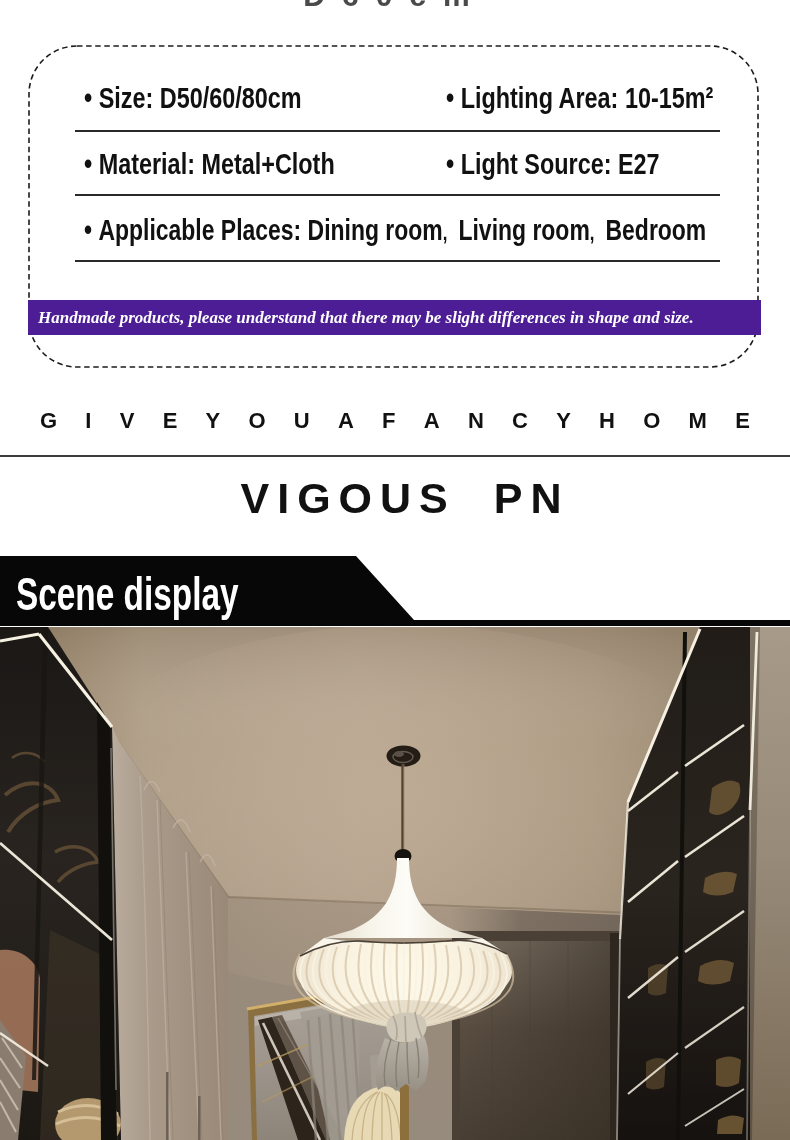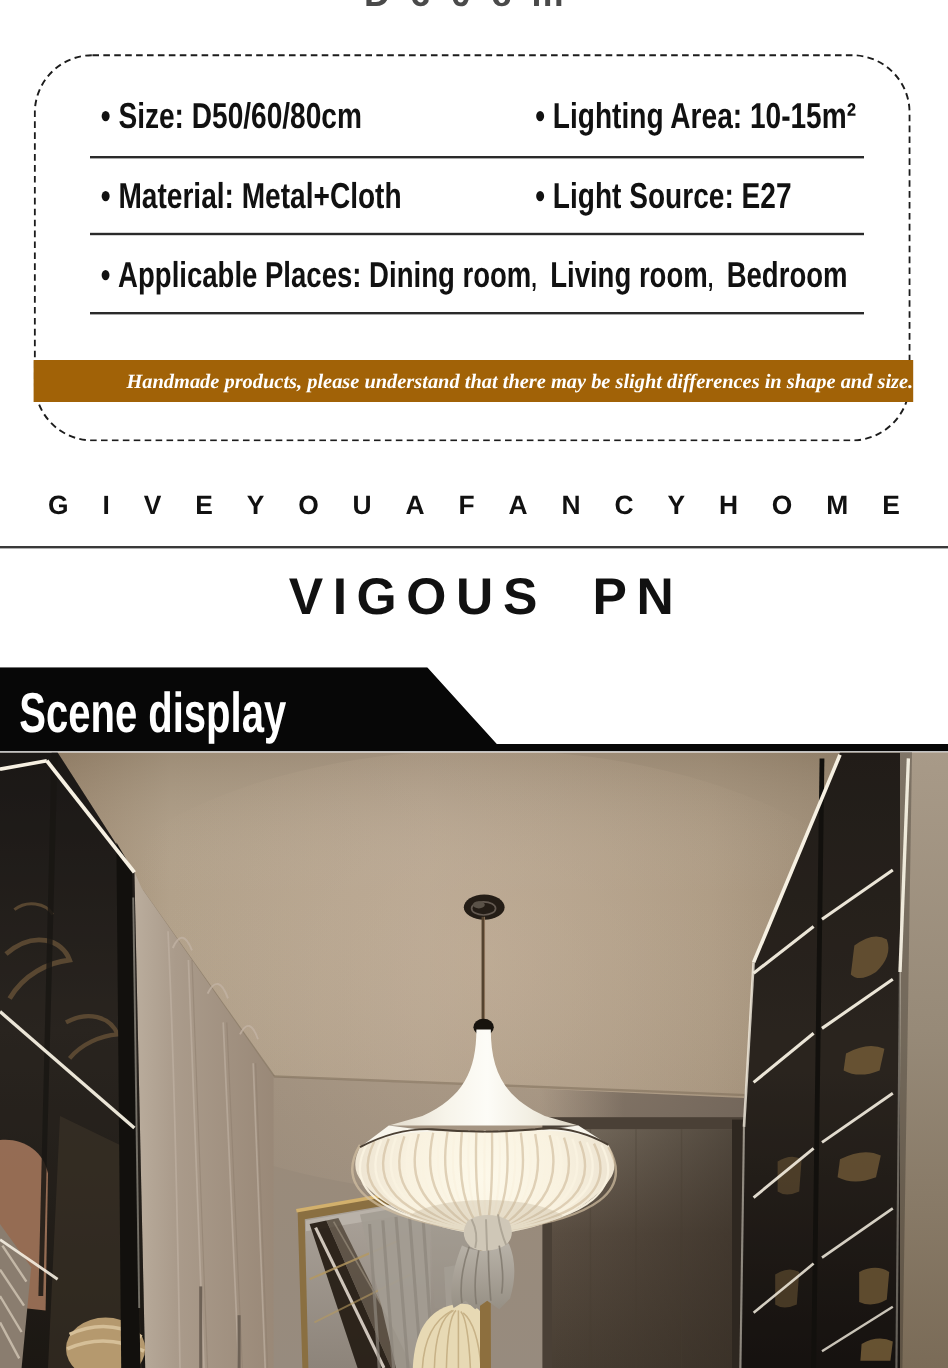--- a/index.html
+++ b/index.html
@@ -28,23 +28,23 @@
 <div class="abs spec" style="left:84px;top:147px;">•&nbsp;Material: Metal+Cloth</div>
 
 <div class="abs spec" style="left:446px;top:147px;">•&nbsp;Light Source: E27</div>
 
 <div class="sep" style="left:75px;top:194px;width:645px;"></div>
 
 <div class="abs spec" style="left:84px;top:213px;transform:scaleX(0.765);">•&nbsp;Applicable Places: Dining room<span style="font-size:22px;">, </span>&nbsp;Living room<span style="font-size:22px;">, </span>&nbsp;Bedroom</div>
 
 <div class="sep" style="left:75px;top:260px;width:645px;"></div>
 
-<div class="abs" style="left:28px;top:300px;width:733px;height:35px;background:#a16207;color:#fff;
+<div class="abs" style="left:28px;top:300px;width:733px;height:35px;background:#4c1d95;color:#fff;
      font-family:'Liberation Serif',serif;font-style:italic;font-weight:bold;font-size:17px;
-     text-align:right;text-indent:10px;line-height:35px;">Handmade products, please understand that there may be slight differences in shape and size.</div>
+     text-align:left;text-indent:10px;line-height:35px;">Handmade products, please understand that there may be slight differences in shape and size.</div>
 
 <div class="abs" style="left:40px;top:408px;width:710px;display:flex;justify-content:space-between;
      font-size:22px;font-weight:bold;color:#111;">
     <span>G</span>
     <span>I</span>
     <span>V</span>
     <span>E</span>
     <span>Y</span>
     <span>O</span>
     <span>U</span>

